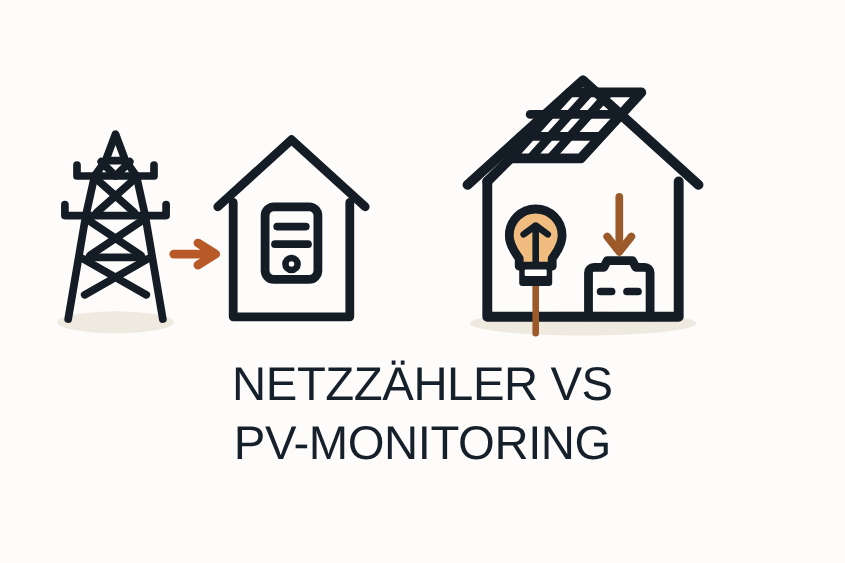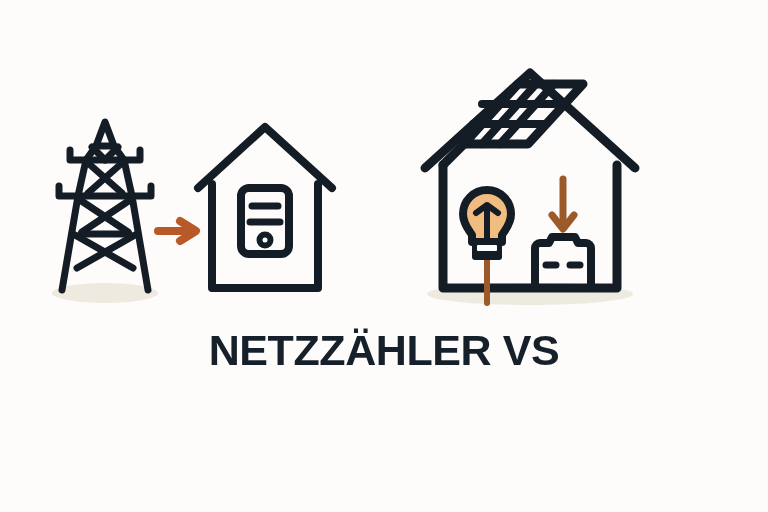--- a/index.html
+++ b/index.html
@@ -30,21 +30,21 @@
     position: absolute;
     left: 0;
     top: 324px;
     width: 768px;
     text-align: center;
     pointer-events: none;
   }
   .title-line {
     display: block;
     font-family: "Liberation Sans", sans-serif;
-    font-weight: bold;
+    font-weight: normal;
     font-size: 43px;
     line-height: 53px;
     letter-spacing: -0.4px;
     color: #16202B;
     white-space: nowrap;
   }
 </style>
 </head>
 <body>
 
@@ -147,15 +147,16 @@
     <g stroke="#141C26" stroke-width="8" stroke-linecap="round" stroke-linejoin="round" fill="none">
       <path d="M535 288 L535 248 a5 5 0 0 1 5 -5 L549 243 L552 237 L575 237 L578 243 L586 243 a5 5 0 0 1 5 5 L591 288"></path>
       <path d="M546 265 L556 265" stroke-width="7"></path>
       <path d="M570 265 L580 265" stroke-width="7"></path>
     </g>
 
   </svg>
 
   <div class="title-block">
     <span class="title-line">NETZZÄHLER VS</span>
+    <span class="title-line">PV-MONITORING</span>
   </div>
 
 </div>
 
 </body></html>

